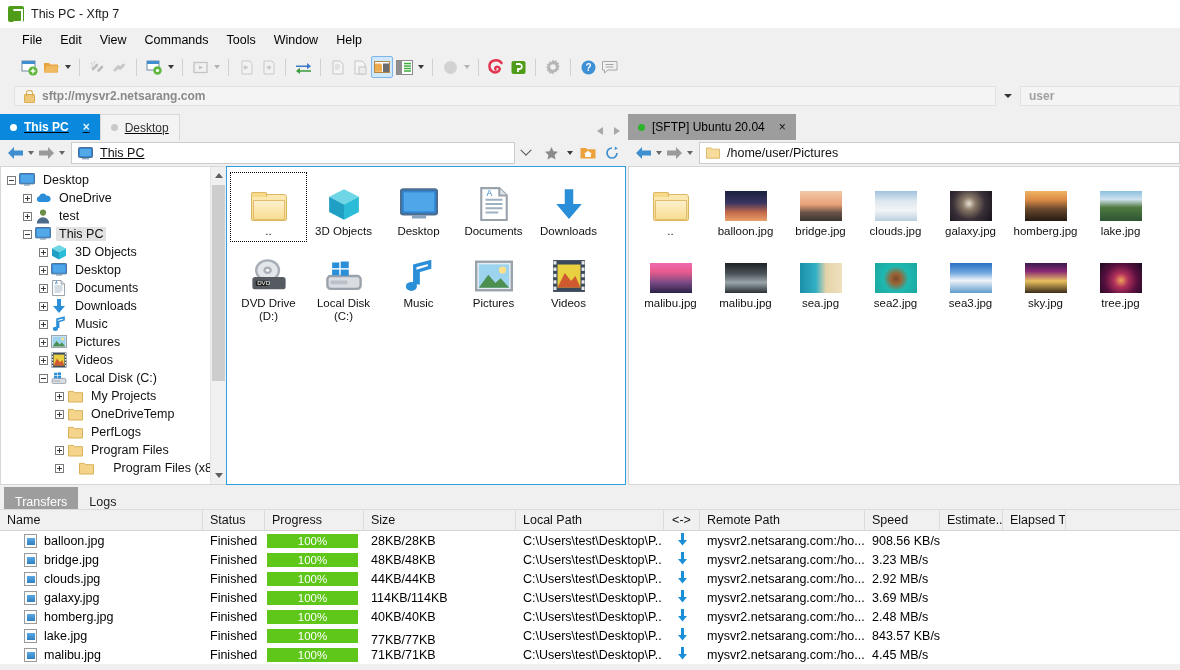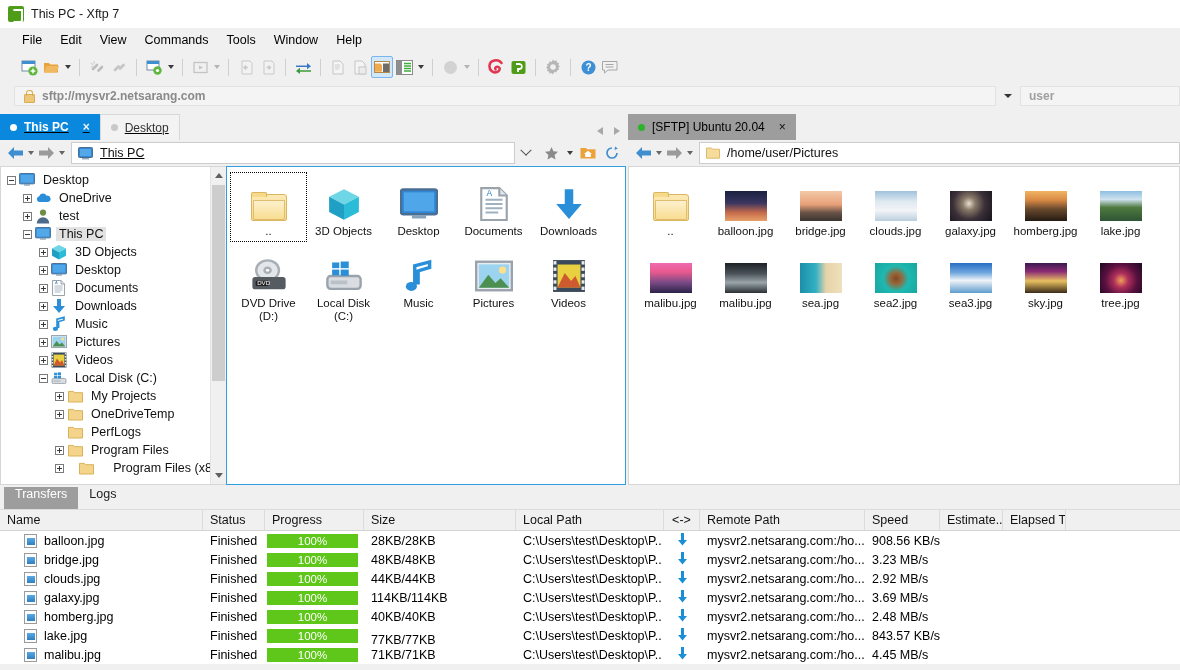--- a/index.html
+++ b/index.html
@@ -208,21 +208,21 @@
   }
   .folder .front {
     position: absolute; left: 2px; top: 8px; width: 32px; height: 20px;
     background: linear-gradient(#fdf0cd,#f8dd92); border: 1px solid #e0bd6c; border-radius: 0 0 2px 2px;
   }
 
   
   .bottom { position: absolute; left: 0; top: 485px; width: 1180px; height: 185px; background: #f0f0f0; }
   .btabs { height: 24px; display: flex; align-items: flex-end; padding-left: 4px; }
   .btab {
-    height: 22px; display: flex; align-items: flex-start; padding: 0 11px; font-size: 12.5px; cursor: default;
+    height: 22px; display: flex; align-items: flex-end; padding: 0 11px; font-size: 12.5px; cursor: default;
   }
   .btab.active { background: #9d9d9d; color: #fff; }
   .btab.idle { color: #222; }
 
   .tbl { width: 1180px; background: #fff; }
   .thead { display: flex; height: 22px; background: #f0f0f0; border-bottom: 1px solid #d4d4d4; border-top: 1px solid #dcdcdc; }
   .th {
     display: flex; align-items: center; padding-left: 7px; font-size: 12.5px; color: #111;
     border-right: 1px solid #dcdcdc; white-space: nowrap; overflow: hidden; cursor: default;
   }

